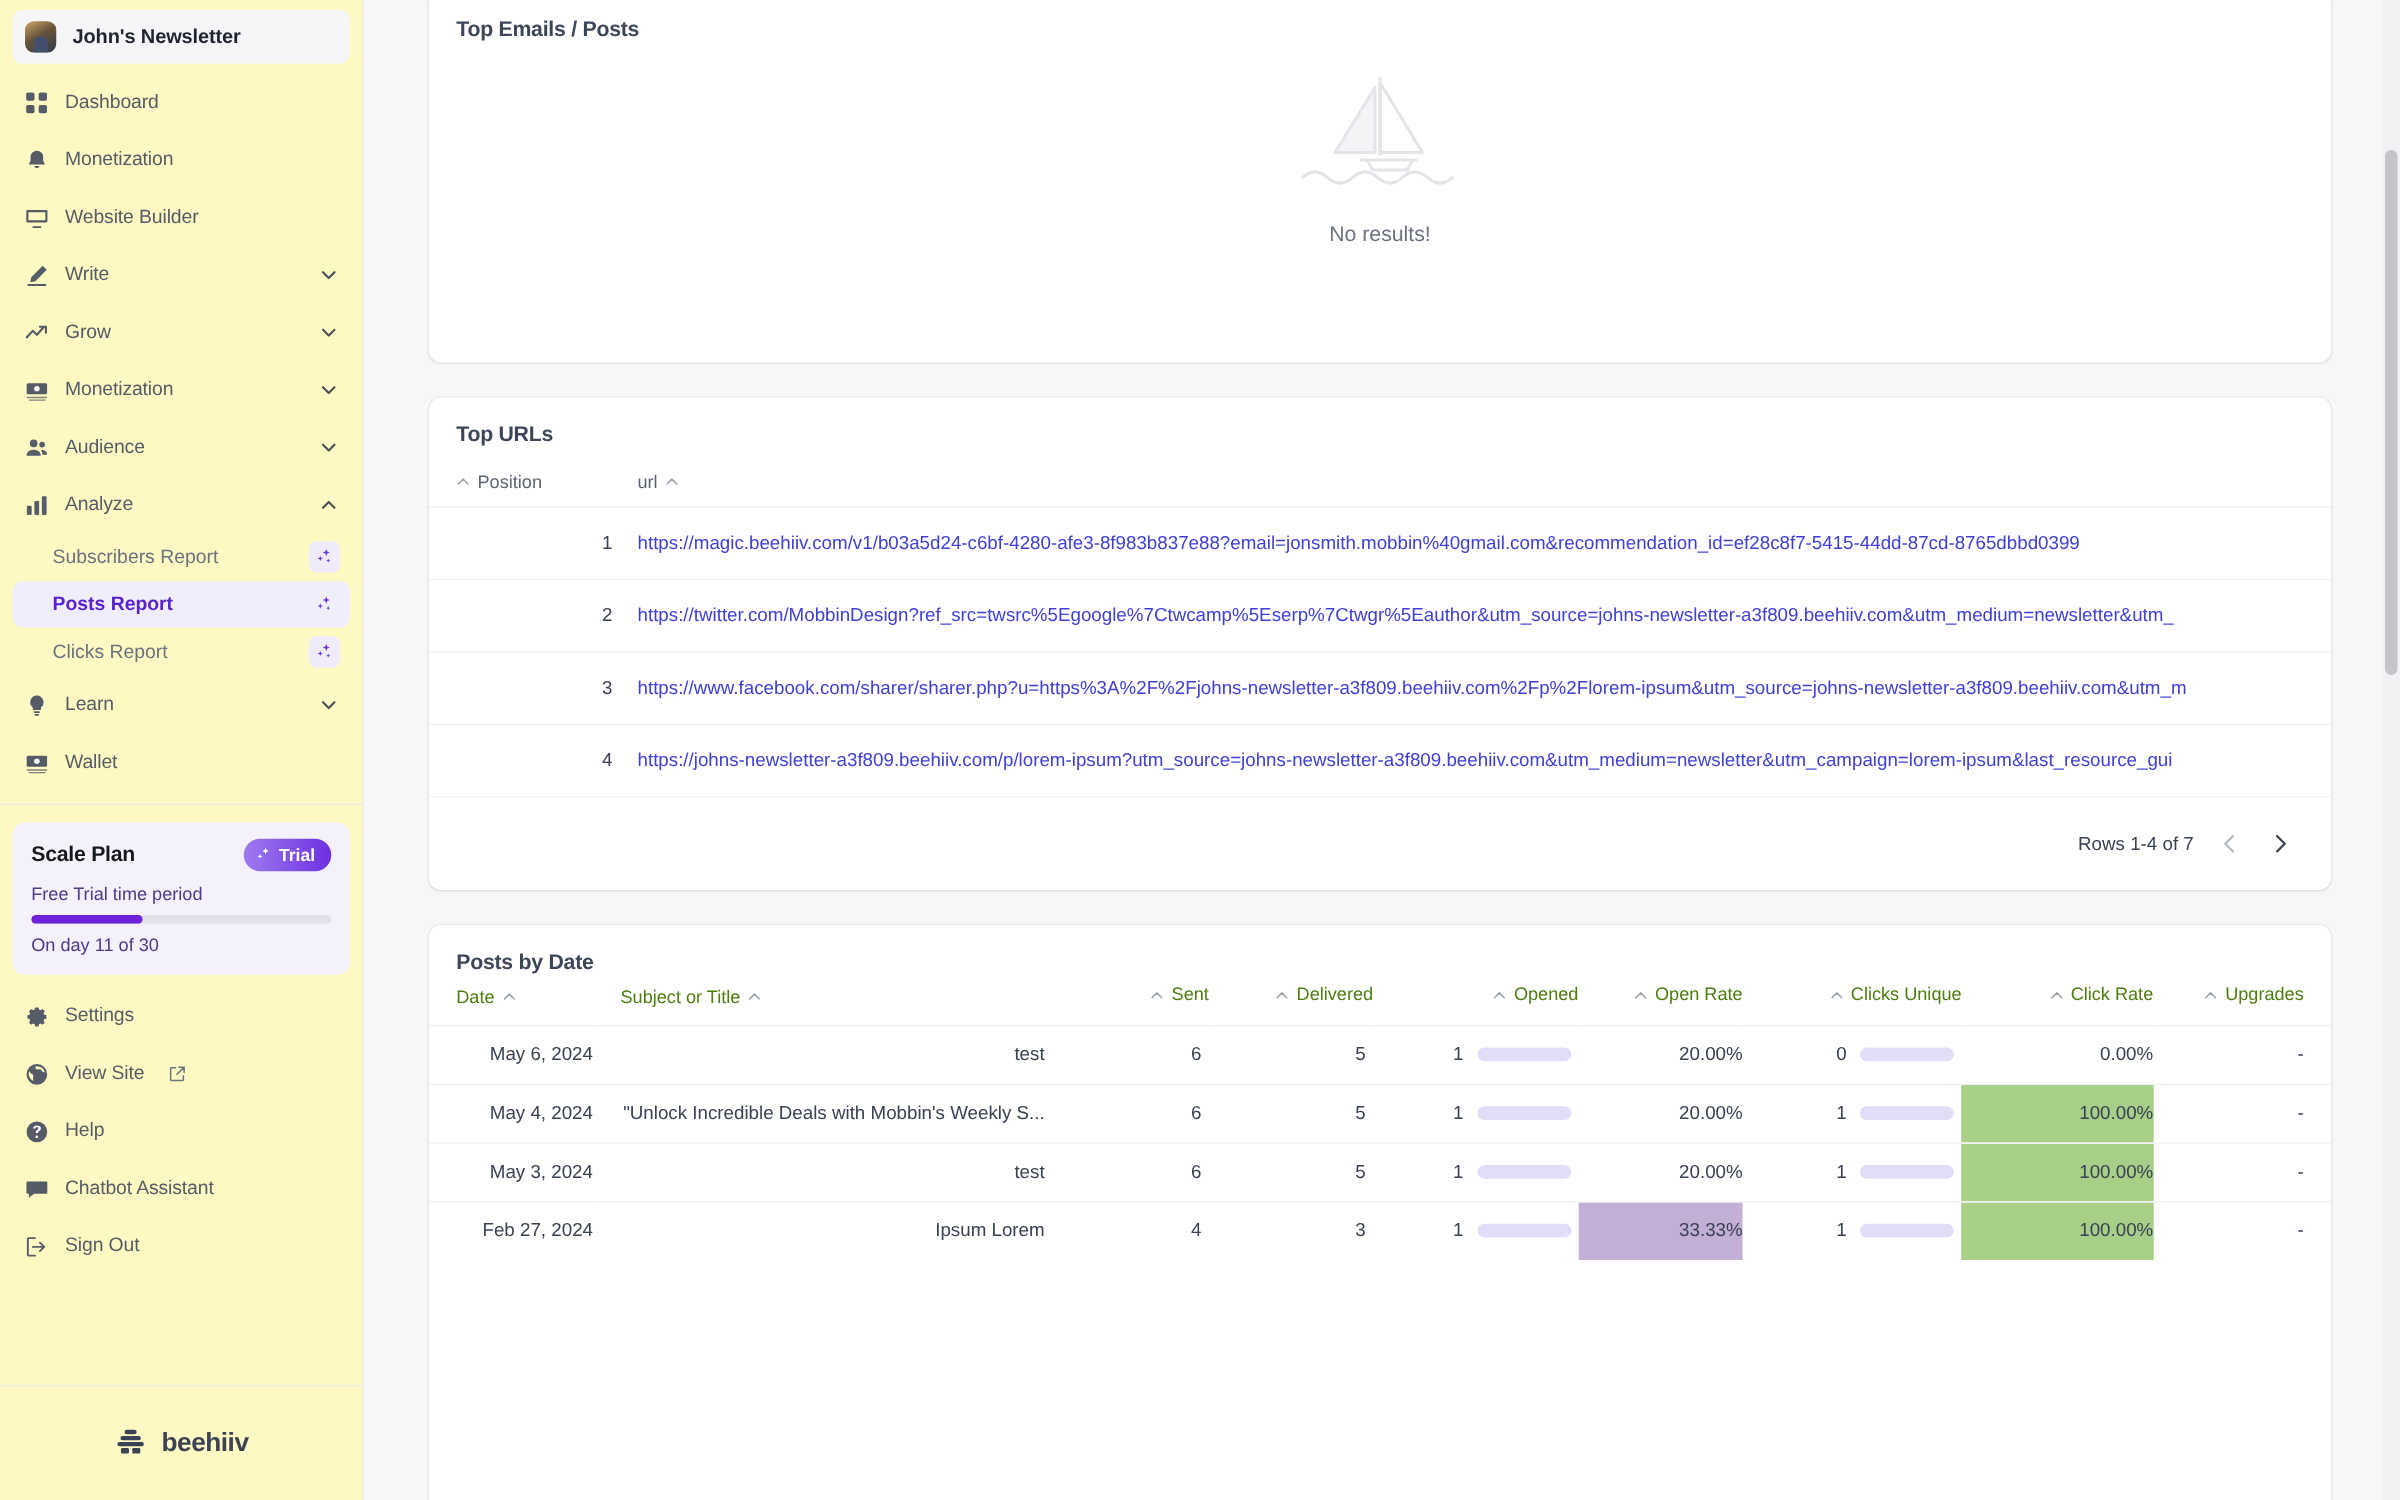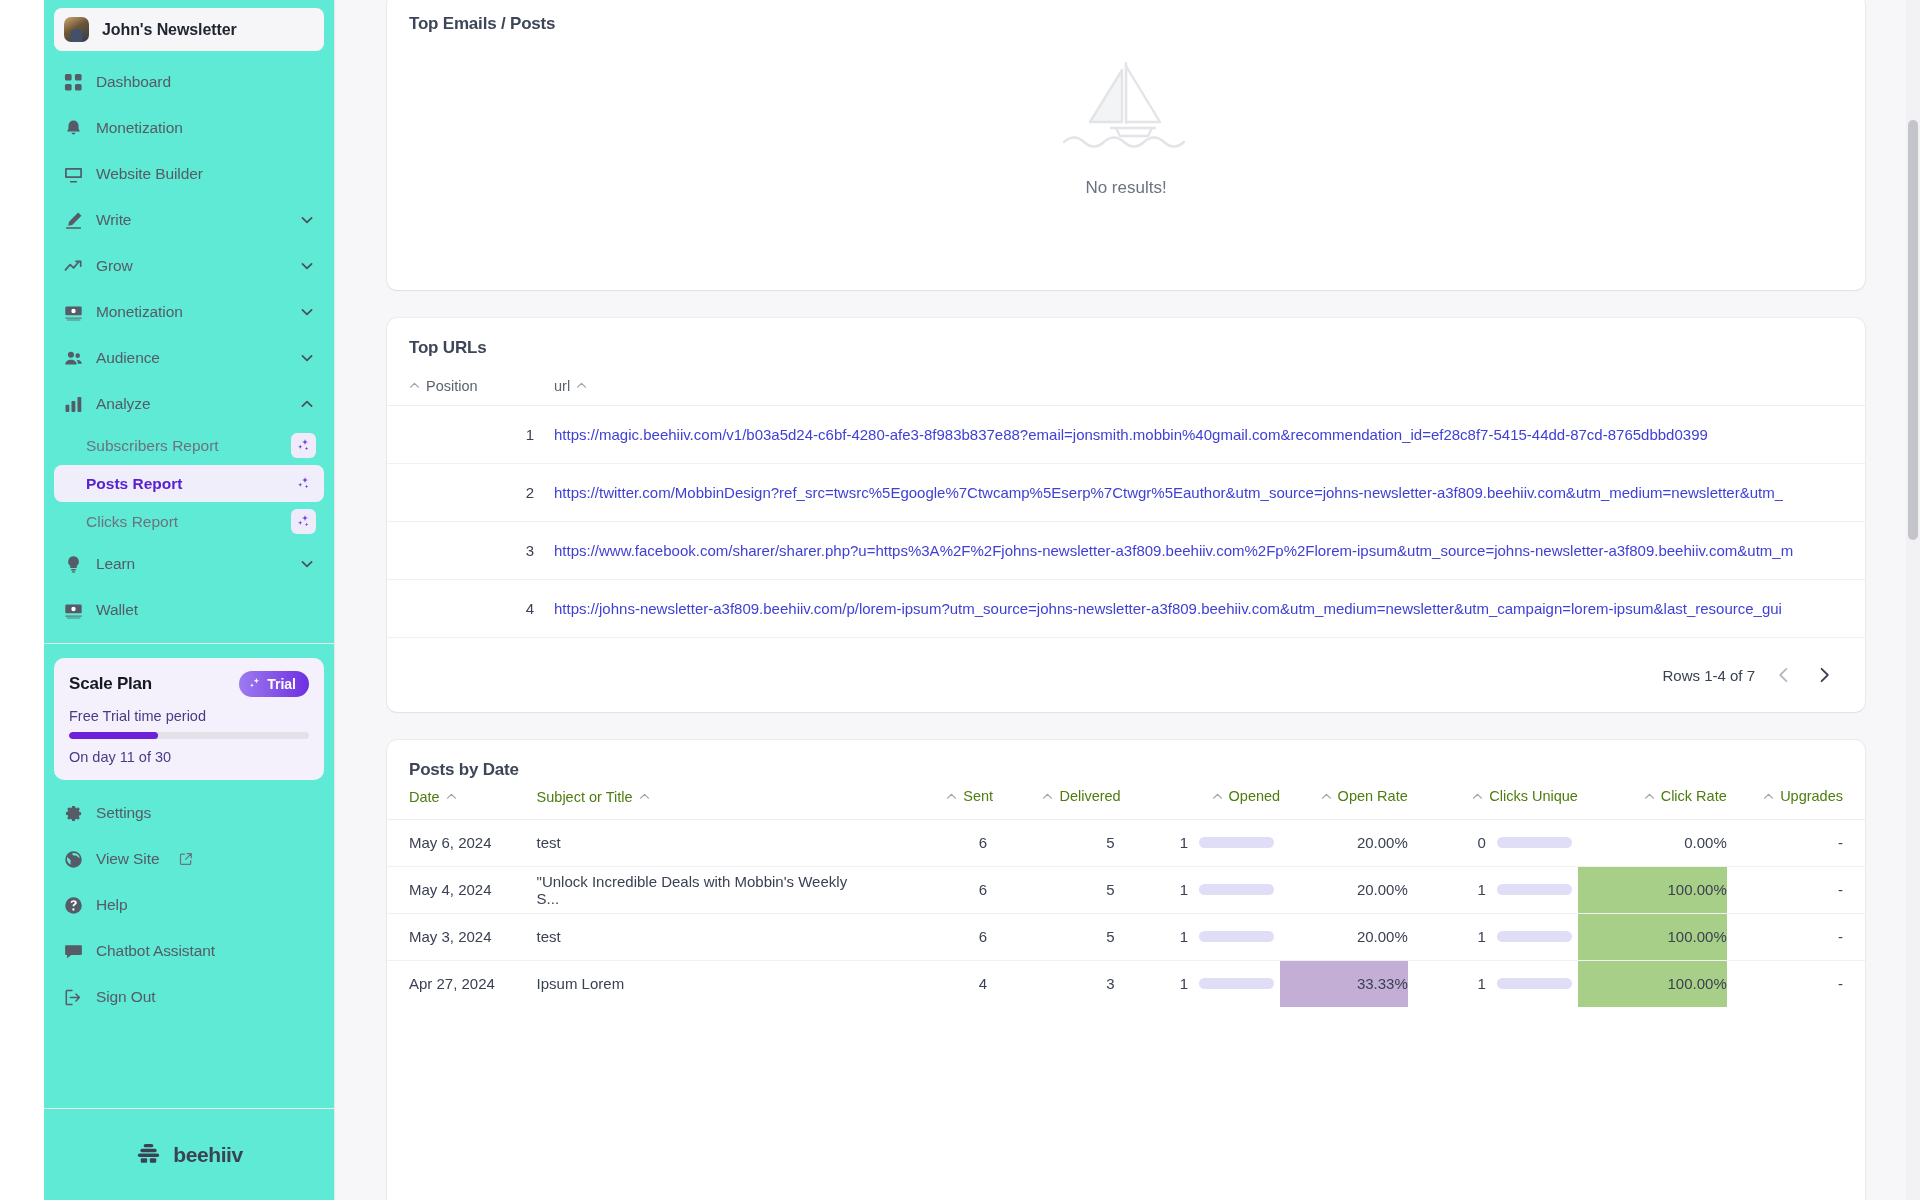--- a/index.html
+++ b/index.html
@@ -7,26 +7,25 @@
     width: 1920px; height: 1200px;
     background: #ffffff;
     font-family: "Liberation Sans", sans-serif;
     overflow: hidden;
   }
   .app { display: flex; width: 1920px; height: 1200px; }
 
   
   .sidebar {
     width: 291px; height: 1200px;
-    background: #5eead4;
+    background: #fef9c3;
     border-right: 1px solid #e7e7ea;
     display: flex; flex-direction: column;
     position: relative;
     flex: 0 0 291px;
-    margin-left: 44px;
   }
   .side-scroll { flex: 1 1 auto; overflow: hidden; }
 
   .pub-row {
     display: flex; align-items: center; gap: 13px;
     margin: 8px 10px 4px 10px; padding: 9px 10px;
     border-radius: 8px; background: #f6f6f8;
   }
   .pub-avatar {
     width: 25px; height: 25px; border-radius: 7px;
@@ -164,21 +163,21 @@
   }
   thead th .th-sort { white-space: nowrap; }
   th.l { text-align: left; padding-left: 22px; }
   th.r  { text-align: right; }
   th.r .th-sort { justify-content: flex-end; align-items: center; }
   tbody td {
     font-size: 15px; color: #3a4152; height: 46px;
     border-bottom: 1px solid #f0f1f3; vertical-align: middle;
   }
   tbody tr:last-child td { border-bottom: none; }
-  td.l { text-align: left; padding-left: 22px; margin-top: 40px; }
+  td.l { text-align: right; padding-left: 22px; margin-top: 40px; }
   td.r { text-align: right; }
   td.num { text-align: right; padding-right: 6px; }
   .bar-cell { display: flex; align-items: center; justify-content: flex-end; gap: 11px; padding-right: 6px; }
   .bar-track { width: 75px; height: 11px; border-radius: 999px; background: #e0ddf7; overflow: hidden; }
   .bar-fill { height: 100%; background: #3730c7; border-radius: 999px; }
   .hl {
     display: block; text-align: right; line-height: 46px; height: 46px;
   }
   .cell-pad { padding: 0; }
 
@@ -700,21 +699,21 @@
                     <span>1</span>
                     <span class="bar-track"><span class="bar-fill" style="width:100%"></span></span>
                   </div>
                 </td>
                 <td class="cell-pad">
                   <span class="hl" style="background:#a8cf87">100.00%</span>
                 </td>
                 <td class="r" style="padding-right:22px">-</td>
               </tr>
               <tr>
-                <td class="l">Apr 27, 2024</td>
+                <td class="l">Feb 27, 2024</td>
                 <td class="l">Ipsum Lorem</td>
                 <td class="num">4</td>
                 <td class="num">3</td>
                 <td>
                   <div class="bar-cell">
                     <span>1</span>
                     <span class="bar-track"><span class="bar-fill" style="width:100%"></span></span>
                   </div>
                 </td>
                 <td class="cell-pad">

